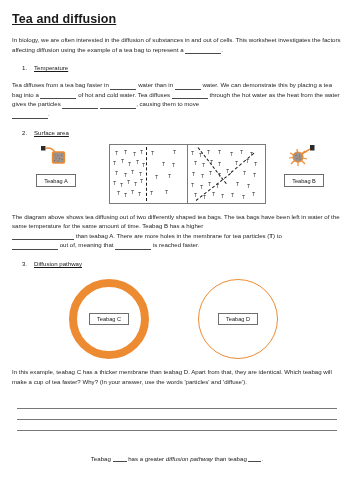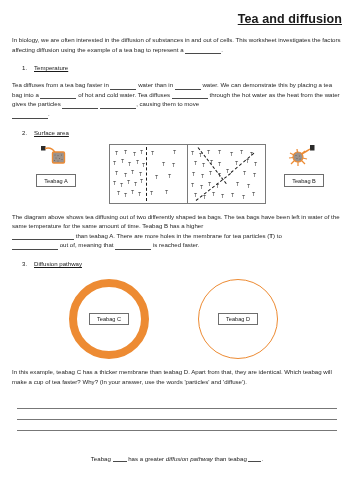--- a/index.html
+++ b/index.html
@@ -16,21 +16,21 @@
     position: relative;
   }
   .page {
     width: 354px;
     height: 500px;
     position: relative;
     box-sizing: border-box;
     padding: 0 12px;
   }
   .title {
-    text-align: right;
+    text-align: left;
     font-size: 12.5px;
     font-weight: bold;
     text-decoration: underline;
     margin: 12px 0 0 0;
     letter-spacing: 0.1px;
   }
   .para {
     font-size: 6.1px;
     line-height: 9.6px;
     text-align: left;

